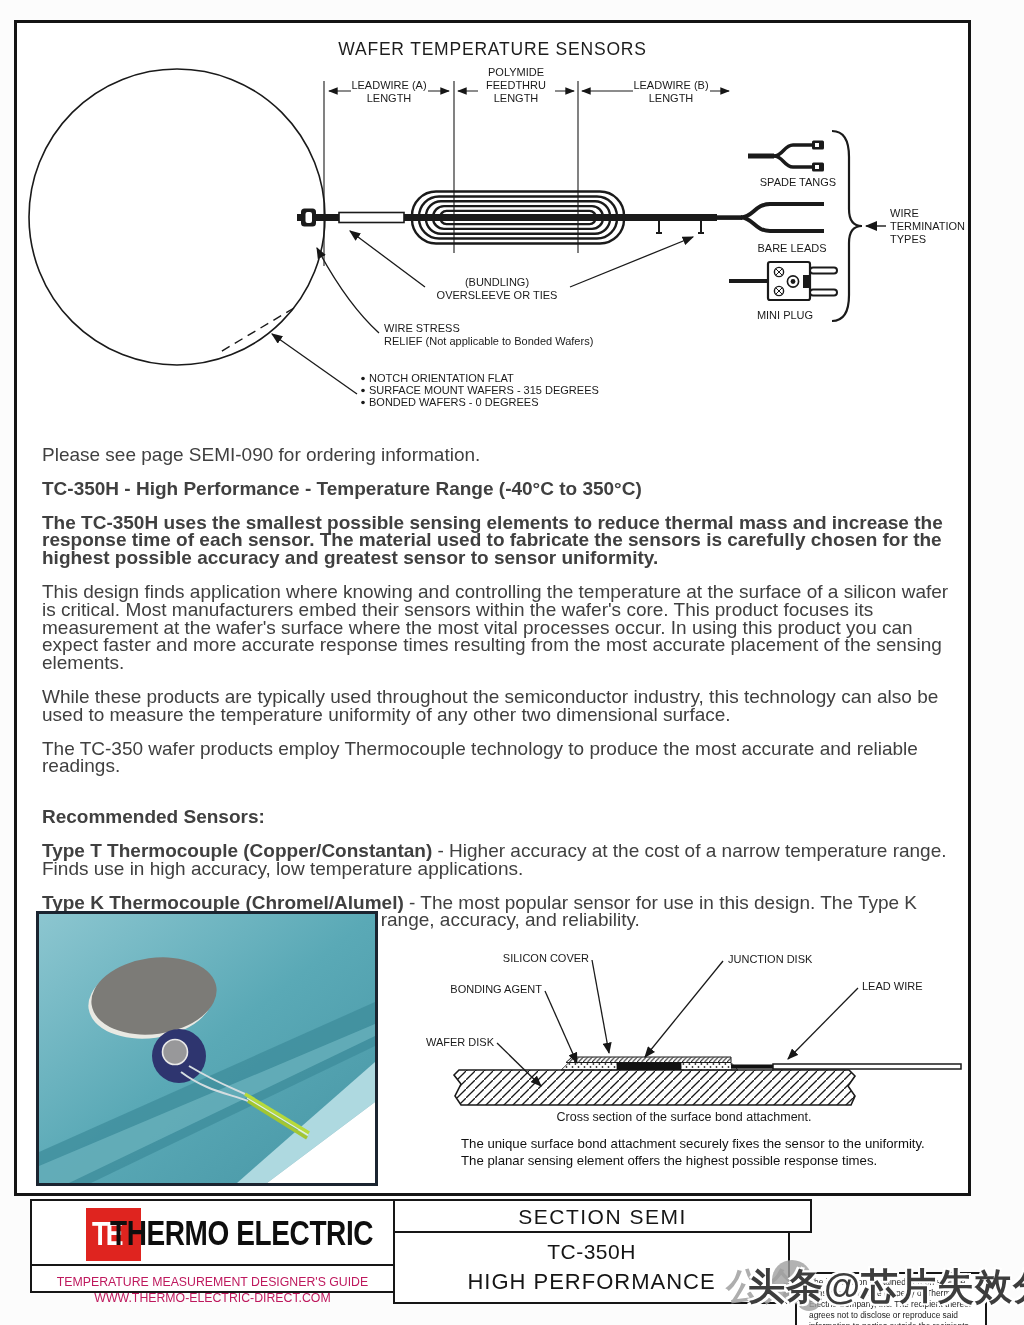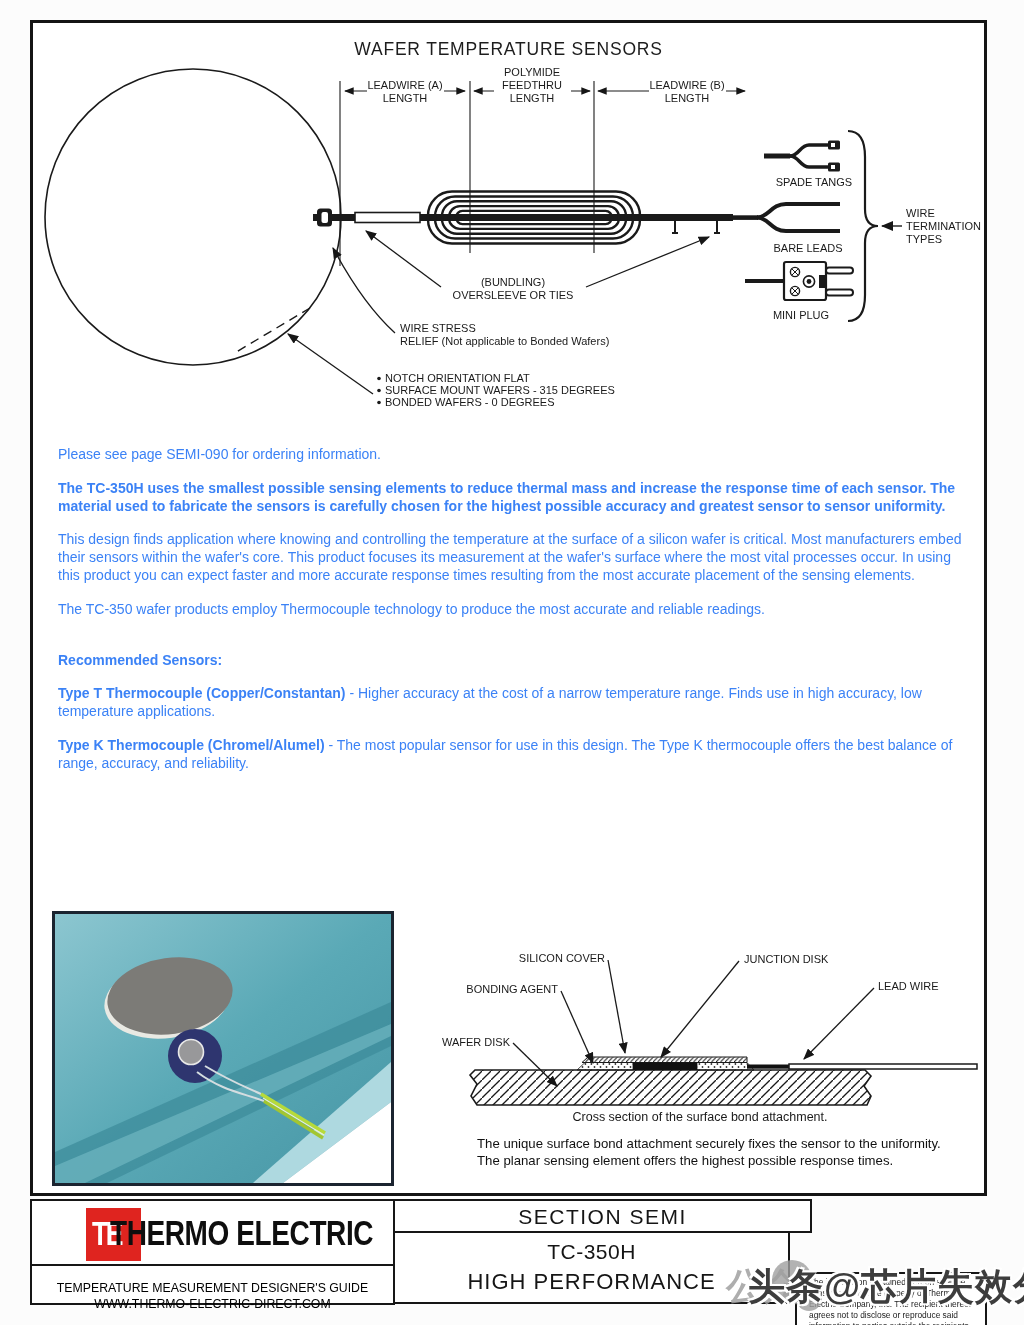--- a/index.html
+++ b/index.html
@@ -1,34 +1,34 @@
 <!DOCTYPE html>
 <html><head>
 <meta charset="utf-8">
 <style>
   html,body{margin:0;padding:0;background:#fbfbfb;}
   .page{position:relative;width:1024px;height:1325px;background:#fcfcfc;overflow:hidden;
         font-family:"Liberation Sans", sans-serif;color:#161616;}
-  .frame{position:absolute;left:30px;top:20px;width:957px;height:1176px;border:3px solid #141414;
+  .frame{position:absolute;left:14px;top:20px;width:957px;height:1176px;border:3px solid #141414;
          background:#ffffff;box-sizing:border-box;}
   .fr-in{position:absolute;left:0;top:0;width:951px;height:1170px;}
   .diagram-title{position:absolute;left:0;top:16px;width:951px;text-align:center;
                  font-size:17.5px;letter-spacing:.8px;color:#1d1d1d;}
   svg text{font-family:"Liberation Sans",sans-serif;fill:#1a1a1a;}
-  .body-text{position:absolute;left:25px;top:423px;width:912px;font-size:14px;line-height:17.8px;color:#3b82f6;}
+  .body-text{position:absolute;left:25px;top:423px;width:912px;font-size:19px;line-height:17.8px;color:#404040;}
   .body-text p{margin:0 0 16px 0;}
   .body-text p.gap-lg{margin-bottom:33px;}
   .bold{font-weight:bold;}
   .fig3d{position:absolute;left:19px;top:888px;width:336px;height:269px;border:3px solid #1b2430;
          box-sizing:content-box;background:#57a7b4;}
   .cross-note{position:absolute;left:444px;top:1113px;width:480px;font-size:13.2px;line-height:16.5px;color:#111;}
   .fbox{position:absolute;border:2px solid #161616;background:#fff;box-sizing:border-box;}
   .box-brand{left:30px;top:1199px;width:365px;height:67px;}
-  .box-guide{left:30px;top:1264px;width:365px;height:41px;text-align:center;
-             font-size:12.3px;line-height:15.5px;padding-top:15px;color:#000000;}
+  .box-guide{left:30px;top:1264px;width:365px;height:29px;text-align:center;
+             font-size:12.3px;line-height:15.5px;padding-top:9px;color:#be185d;}
   .box-section{left:393px;top:1199px;width:419px;height:34px;text-align:center;}
   .box-model{left:393px;top:1231px;width:397px;height:73px;text-align:center;}
   .box-legal{left:795px;top:1272px;width:192px;height:90px;padding:3px 12px;box-sizing:border-box;
              font-size:8.4px;line-height:10.9px;color:#222;}
   .section-label{font-size:21px;letter-spacing:1.5px;line-height:31px;color:#151515;}
   .model-label{font-size:21px;letter-spacing:.5px;margin-top:7px;color:#151515;}
   .perf-label{font-size:22px;letter-spacing:1px;margin-top:5px;color:#151515;text-align:center;}
   .logo-square{position:absolute;left:14px;top:7px;width:55px;height:53px;background:#df241f;margin-left:40px;}
   .logo-mono{position:absolute;left:6px;top:6px;color:#ffffff;font-weight:bold;font-size:34px;
              transform:scaleX(.78);transform-origin:left top;letter-spacing:-3px;}
@@ -171,22 +171,24 @@
           <g font-size="11">
             <text x="352" y="321">NOTCH ORIENTATION FLAT</text>
             <text x="352" y="333">SURFACE MOUNT WAFERS - 315 DEGREES</text>
             <text x="352" y="345">BONDED WAFERS - 0 DEGREES</text>
           </g>
         </g>
       </svg>
 
       <div class="body-text">
         <p>Please see page SEMI-090 for ordering information.</p>
+        <p class="bold">TC-350H - High Performance - Temperature Range (-40°C to 350°C)</p>
         <p class="bold">The TC-350H uses the smallest possible sensing elements to reduce thermal mass and increase the response time of each sensor. The material used to fabricate the sensors is carefully chosen for the highest possible accuracy and greatest sensor to sensor uniformity.</p>
         <p>This design finds application where knowing and controlling the temperature at the surface of a silicon wafer is critical.  Most manufacturers embed their sensors within the wafer's core.  This product focuses its measurement at the wafer's surface where the most vital processes occur.  In using this product you can expect faster and more accurate response times resulting from the most accurate placement of the sensing elements.</p>
+        <p>While these products are typically used throughout the semiconductor industry, this technology can also be used to measure the temperature uniformity of any other two dimensional surface.</p>
         <p class="gap-lg">The TC-350 wafer products employ Thermocouple technology to produce the most accurate and reliable readings.</p>
         <p class="bold">Recommended Sensors:</p>
         <p><span class="bold">Type T Thermocouple (Copper/Constantan)</span><span> - Higher accuracy at the cost of a narrow temperature range.  Finds use in high accuracy, low temperature applications.</span></p>
         <p><span class="bold">Type K Thermocouple (Chromel/Alumel)</span><span> - The most popular sensor for use in this design.  The Type K thermocouple offers the best balance of range, accuracy, and reliability.</span></p>
       </div>
 
       <div class="fig3d">
         <svg width="336" height="269" viewBox="0 0 336 269">
           <defs>
             <linearGradient id="teal" x1="0" y1="0" x2="1" y2="1">

